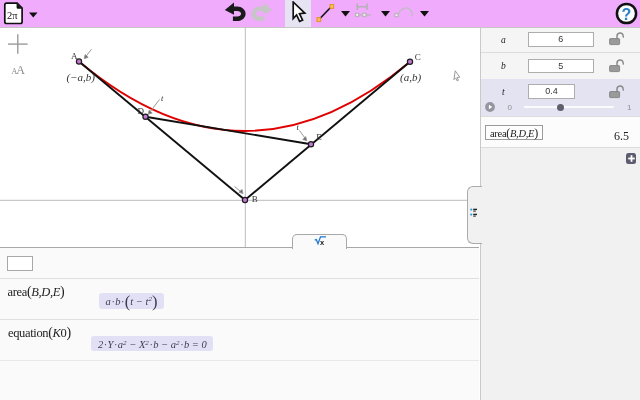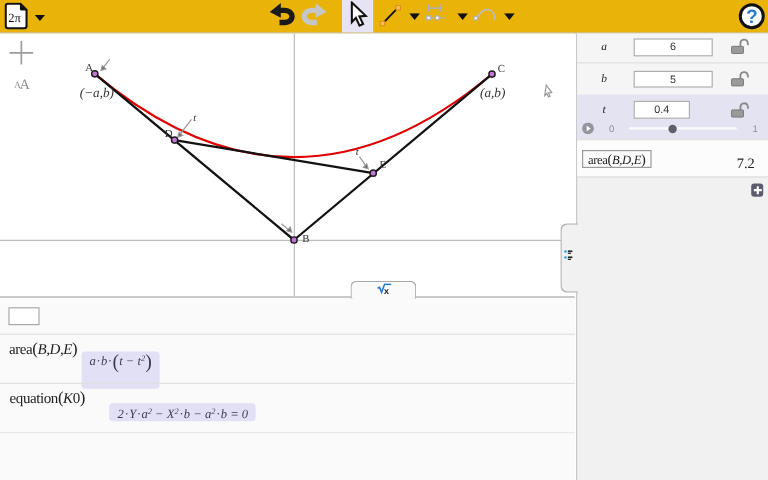--- a/index.html
+++ b/index.html
@@ -1,18 +1,18 @@
 <!DOCTYPE html>
 <html><head>
 <meta charset="utf-8">
 <style>
 html,body{margin:0;padding:0;}
 body{width:640px;height:400px;overflow:hidden;font-family:"Liberation Sans",sans-serif;background:#fff;position:relative;}
 .abs{position:absolute;}
-#toolbar{left:0;top:0;width:640px;height:27px;background:#eab308;border-bottom:1px solid #c6c6c6;}
+#toolbar{left:0;top:0;width:640px;height:27px;background:#f0abfc;border-bottom:1px solid #c6c6c6;}
 #canvas{left:0;top:28px;width:479px;height:220px;background:#fff;}
 #rightpanel{left:480px;top:28px;width:160px;height:372px;background:#f1f1f1;border-left:1px solid #c9c9c9;box-sizing:border-box;}
 #bottompanel{left:0;top:247px;width:479px;height:153px;background:#fafafa;border-top:1px solid #a8a8a8;box-sizing:border-box;}
 .serif{font-family:"Liberation Serif",serif;}
 .row{position:absolute;left:0;width:160px;}
 .divider{position:absolute;left:0;width:160px;height:1px;background:#dcdcdc;}
 .inpbox{position:absolute;background:#fff;border:1px solid #adadad;box-sizing:border-box;text-align:center;font-size:9px;color:#333;}
 .chip{position:absolute;background:#e2e0f4;border-radius:3px;color:#3c3c50;font-family:"Liberation Serif",serif;font-style:italic;}
 </style>
 </head>
@@ -192,31 +192,31 @@
   <svg class="abs" style="left:4px;top:74.2px" width="10" height="10" viewBox="0 0 10 10">
     <circle cx="5" cy="5" r="4.9" fill="#95959f"></circle>
     <path d="M3.9 2.7 l3.4 2.3 l-3.4 2.3 z" fill="#fff"></path>
   </svg>
   <div class="abs" style="left:26.5px;top:74.6px;font-size:8px;color:#8f8f8f;">0</div>
   <div class="abs" style="left:42.7px;top:77.9px;width:90px;height:2.4px;background:#fbfbfb;border-radius:2px;"></div>
   <div class="abs" style="left:75.5px;top:75.5px;width:7px;height:7px;border-radius:50%;background:#5f5f6d;"></div>
   <div class="abs" style="left:146px;top:74.6px;font-size:8px;color:#8f8f8f;">1</div>
 
   <div class="abs serif" style="left:4px;top:96.5px;border:1px solid #9b9b9b;background:#fdfdfd;height:15.5px;line-height:14.5px;padding:0 4px;font-size:10.5px;letter-spacing:-0.3px;color:#222;box-sizing:border-box;">area<span style="font-size:12px;">(</span><i>B,D,E</i><span style="font-size:12px;">)</span></div>
-  <div class="abs serif" style="left:133px;top:101px;font-size:12px;color:#222;">7.2</div>
+  <div class="abs serif" style="left:133px;top:101px;font-size:12px;color:#222;">6.5</div>
 
   <div class="abs" style="left:144.5px;top:125px;width:10.6px;height:10.6px;background:#5c5c6e;border-radius:2.5px;"></div>
   <svg class="abs" style="left:144.5px;top:125px" width="11" height="11" viewBox="0 0 11 11">
     <line x1="5.5" y1="2.2" x2="5.5" y2="8.8" stroke="#fff" stroke-width="1.8"></line>
     <line x1="2.2" y1="5.5" x2="8.8" y2="5.5" stroke="#fff" stroke-width="1.8"></line>
   </svg>
 </div>
 
 <div id="bottompanel" class="abs">
   <div class="abs" style="left:6.9px;top:8.4px;width:26.4px;height:15.1px;background:#fff;border:1px solid #a8a8a8;box-sizing:border-box;"></div>
   <div class="abs" style="left:0;top:30.1px;width:479px;height:1px;background:#e0e0e0;"></div>
   <div class="abs serif" style="left:7.5px;top:36px;font-size:12.5px;letter-spacing:-0.35px;color:#222;">area<span style="font-size:14px;">(</span><i>B,D,E</i><span style="font-size:14px;">)</span></div>
-  <div class="chip" style="left:68px;top:45px;width:65px;height:31px;font-size:10.5px;text-align:center;line-height:13px;">a · b · <span style="font-size:16.5px;font-style:normal;vertical-align:-2.2px;">(</span>t − t<sup style="font-size:7px;vertical-align:3.5px;">2</sup><span style="font-size:16.5px;font-style:normal;vertical-align:-2.2px;">)</span></div>
+  <div class="chip" style="left:99px;top:45px;width:65px;height:16px;font-size:10.5px;text-align:center;line-height:13px;">a · b · <span style="font-size:16.5px;font-style:normal;vertical-align:-2.2px;">(</span>t − t<sup style="font-size:7px;vertical-align:3.5px;">2</sup><span style="font-size:16.5px;font-style:normal;vertical-align:-2.2px;">)</span></div>
   <div class="abs" style="left:0;top:71px;width:479px;height:1px;background:#e0e0e0;"></div>
   <div class="abs serif" style="left:8px;top:76.5px;font-size:12.5px;letter-spacing:-0.35px;color:#222;">equation<span style="font-size:14px;">(</span><i>K</i>0<span style="font-size:14px;">)</span></div>
   <div class="chip" style="left:91.4px;top:87.5px;width:122px;height:15.5px;font-size:10.5px;text-align:center;line-height:14px;font-family:Liberation Serif, serif;">2 · Y · a<sup style="font-size:7px;vertical-align:3px;">2</sup> − X<sup style="font-size:7px;vertical-align:3px;">2</sup> · b − a<sup style="font-size:7px;vertical-align:3px;">2</sup> · b = 0</div>
   <div class="abs" style="left:0;top:111.6px;width:479px;height:1px;background:#e8e8e8;"></div>
 </div>
 
 </body></html>

